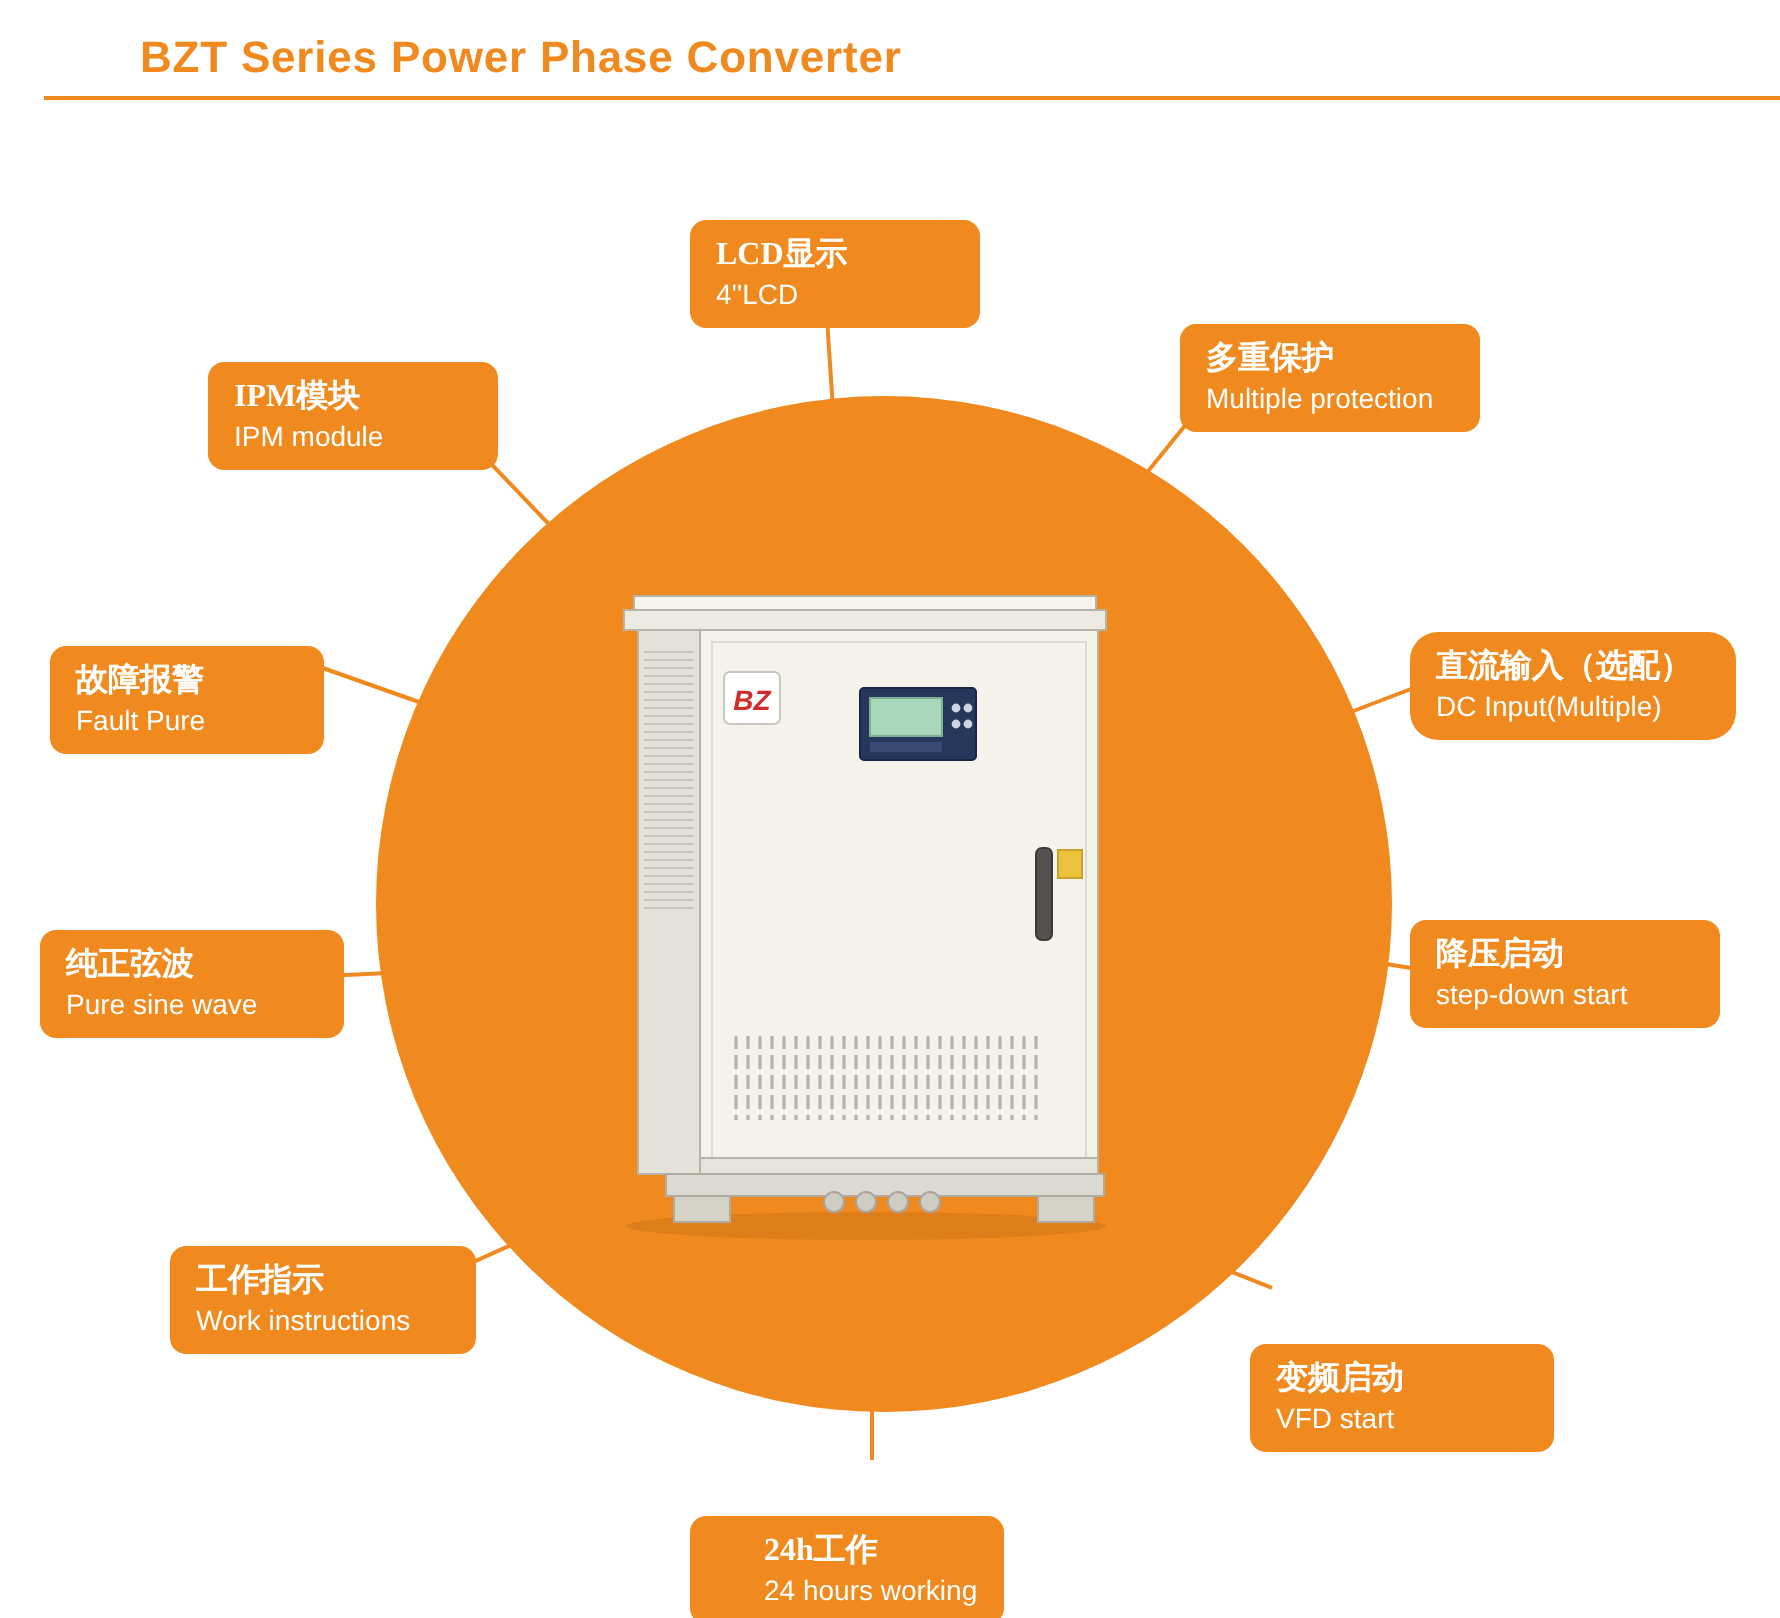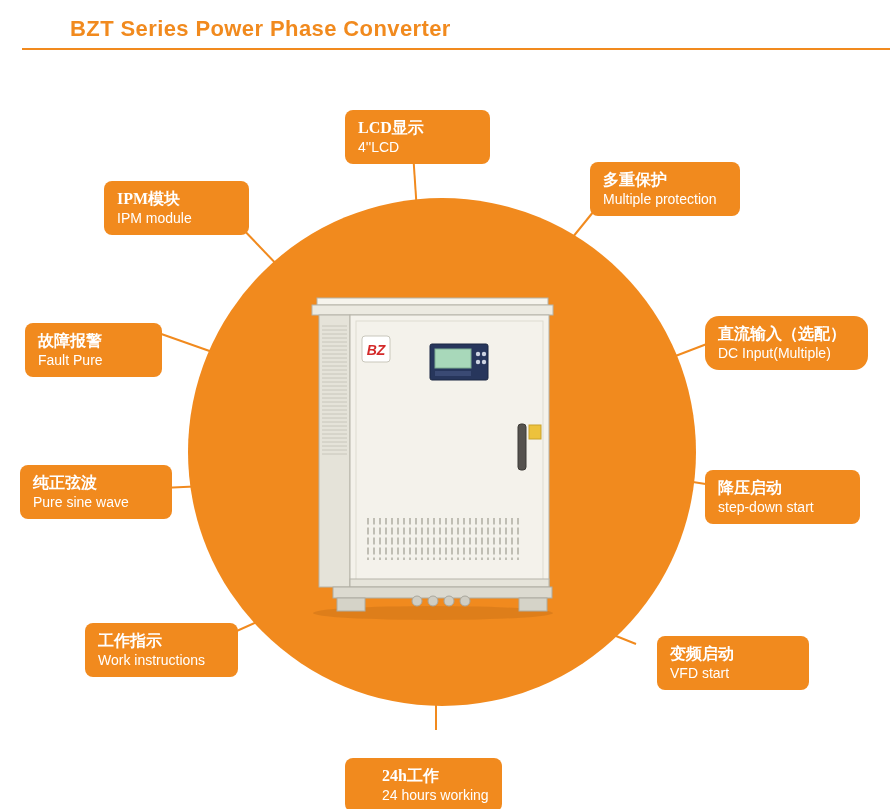--- a/index.html
+++ b/index.html
@@ -134,31 +134,31 @@
 <div class="callout" style="left:705px; top:316px; min-width:163px;border-radius:14px;">
   <div class="zh">直流输入（选配）</div>
   <div class="en">DC Input(Multiple)</div>
 </div>
 
 <div class="callout" style="left:20px; top:465px; min-width:152px;">
   <div class="zh">纯正弦波</div>
   <div class="en">Pure sine wave</div>
 </div>
 
-<div class="callout" style="left:705px; top:470px; min-width:155px;">
+<div class="callout" style="left:705px; top:460px; min-width:155px;">
   <div class="zh">降压启动</div>
   <div class="en">step-down start</div>
 </div>
 
 <div class="callout" style="left:85px; top:623px; min-width:153px;">
   <div class="zh">工作指示</div>
   <div class="en">Work instructions</div>
 </div>
 
-<div class="callout" style="left:625px; top:636px; min-width:152px;margin-left:32px;">
+<div class="callout" style="left:625px; top:672px; min-width:152px;">
   <div class="zh">变频启动</div>
   <div class="en">VFD start</div>
 </div>
 
 <div class="callout" style="left:345px; top:758px; min-width:155px;padding-left:37px;">
   <div class="zh">24h工作</div>
   <div class="en">24 hours working</div>
 </div>
 
 </body></html>

